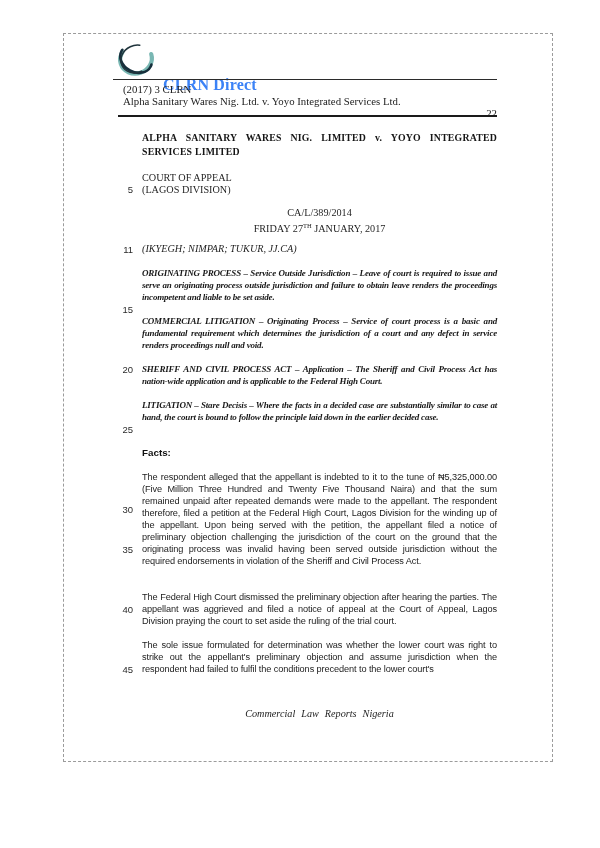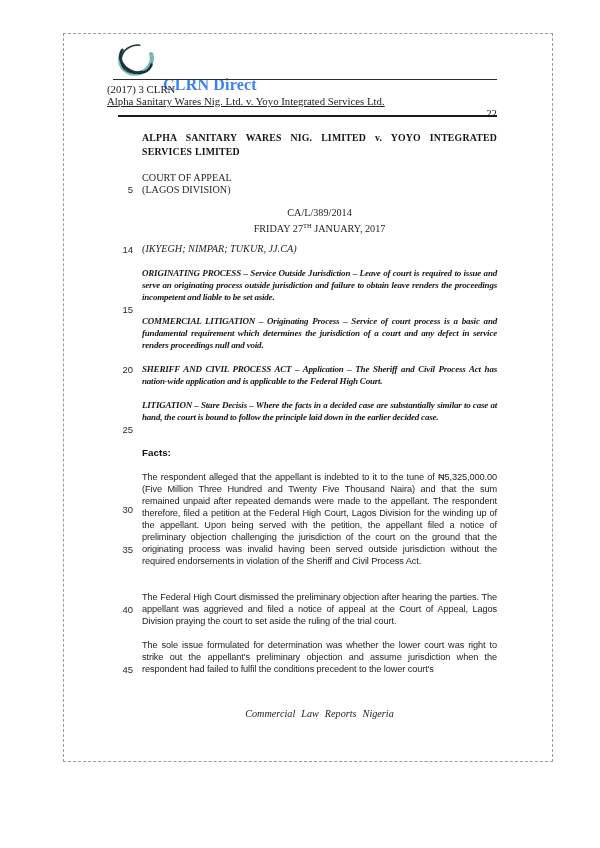--- a/index.html
+++ b/index.html
@@ -16,21 +16,21 @@
   .logo { position:absolute; left:111px; top:38px; }
   .brand {
     position:absolute; left:163px; top:76px;
     font-size:16px; font-weight:bold; letter-spacing:.2px; color:#3b82f6;
   }
   .rule-thin { position:absolute; left:113px; top:79px; width:384px; height:1.3px; background:#2b2b2b; }
   .citation-row {
     position:absolute; left:103px; top:83px; width:394px;
     display:flex; align-items:baseline; font-size:10.8px; color:#222;flex-direction:column;
   }
-  .citation-row .running { margin-left:4px;text-decoration:underline; }
+  .citation-row .running { margin-left:20px; }
   .citation-row .pageno { margin-left:auto; }
   .rule-thick { position:absolute; left:118px; top:115px; width:379px; height:2px; background:#1a1a1a; }
   
   .lineno {
     position:absolute; left:98px; width:35px; text-align:right;
     font-family:"Liberation Sans", sans-serif; font-size:9.5px; color:#2a2a2a;
   }
   
   .col { position:absolute; left:142px; width:355px; }
   .case-title { font-weight:bold; font-size:9.8px; line-height:13.5px; letter-spacing:.2px; color:#151515; }
@@ -71,21 +71,21 @@
   <div class="rule-thin"></div>
 
   <div class="citation-row">
     <span>(2017) 3 CLRN</span>
     <span class="running">Alpha Sanitary Wares Nig. Ltd. v. Yoyo Integrated Services Ltd.</span>
     <span class="pageno">22</span>
   </div>
   <div class="rule-thick"></div>
 
   <div class="lineno" style="top:184px">5</div>
-  <div class="lineno" style="top:244px">14</div>
+  <div class="lineno" style="top:244px">11</div>
   <div class="lineno" style="top:304px">15</div>
   <div class="lineno" style="top:364px">20</div>
   <div class="lineno" style="top:424px">25</div>
   <div class="lineno" style="top:504px">30</div>
   <div class="lineno" style="top:544px">35</div>
   <div class="lineno" style="top:604px">40</div>
   <div class="lineno" style="top:664px">45</div>
 
   <div class="col case-title" style="top:131px">
     <span class="l1">ALPHA SANITARY WARES NIG. LIMITED v. YOYO INTEGRATED</span>

